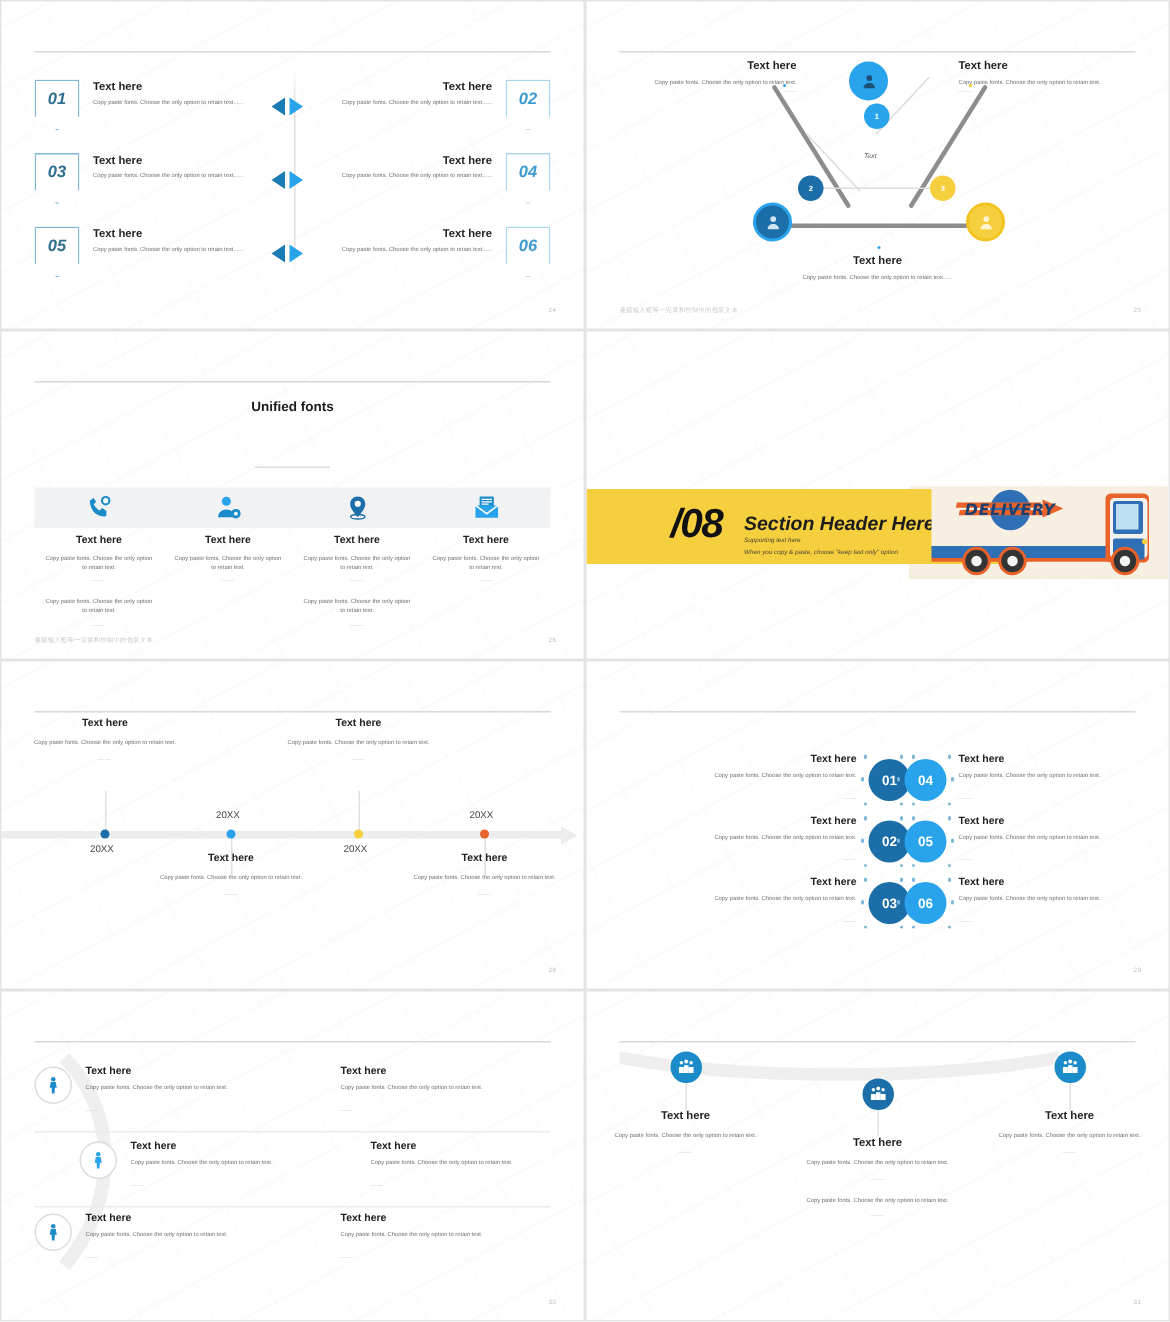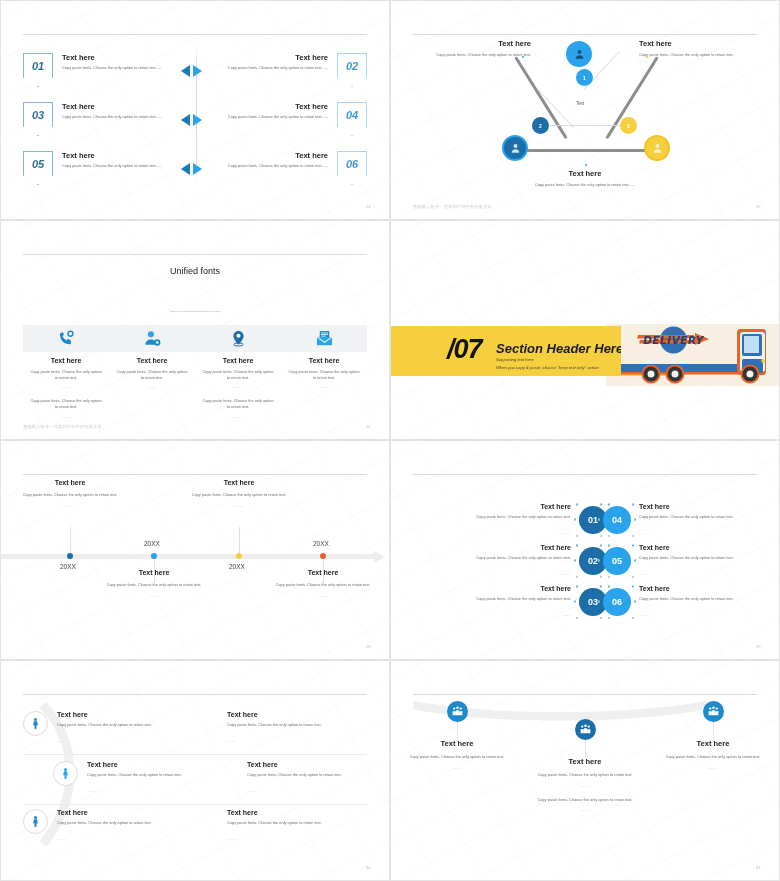--- a/index.html
+++ b/index.html
@@ -67,21 +67,21 @@
   .tri-inline { position:absolute; background:#dcdcdc; height:1px; }
   .centertxt { position:absolute; font-size:4.5px; font-style:italic;
     color:#555; }
   .s2lbl { position:absolute; }
   .s2lbl .h { font-size:7.5px; margin-bottom:4px; }
   .s2lbl .p { font-size:3.9px; }
   .dotm { position:absolute; width:2px; height:2px; border-radius:50%; }
 
   
   .s3title { position:absolute; left:0; right:0; top:44px; text-align:center; }
-  .s3title .t1,.s3title .t2 { font-size:9px; font-weight:400; color:#1c1c1c;
+  .s3title .t1,.s3title .t2 { font-size:9px; font-weight:700; color:#1c1c1c;
     line-height:1.45; }
   .s3rule { position:absolute; left:50%; top:90px; width:50px; height:1px;
     margin-left:-25px; background:#dcdcdc; }
   .s3band { position:absolute; left:22px; right:22px; top:104px; height:27px;
     background:#f1f2f3; display:flex; }
   .s3band > div { flex:1; display:flex; align-items:center; justify-content:center; }
   .s3cols { position:absolute; left:22px; right:22px; top:136px; display:flex; }
   .s3cols > div { flex:1; text-align:center; padding:0 6px; }
   .s3cols .h { font-size:7px; margin-bottom:5px; }
   .s3cols .p { font-size:3.9px; }
@@ -375,21 +375,21 @@
 
     <div class="ftr">遵循输入框等一完算和控制中的包装文本</div>
     <div class="pgno">26</div>
   </div>
 
   <div class="slide">
     <div class="wm"></div>
 
     <div class="s4stage"></div>
     <div class="s4band"></div>
-    <div class="s4num">/07</div>
+    <div class="s4num">/08</div>
     <div class="s4head">Section Header Here</div>
     <div class="s4sub1">Supporting text here</div>
     <div class="s4sub2">When you copy &amp; paste, choose "keep text only" option</div>
 
     <svg class="truck" width="155" height="75" viewBox="0 0 310 150">
 
       <rect x="10" y="18" width="185" height="78" fill="#f6efe2"></rect>
 
       <circle cx="115" cy="48" r="27" fill="#2f6fb5"></circle>
       <g transform="translate(52,38)">

